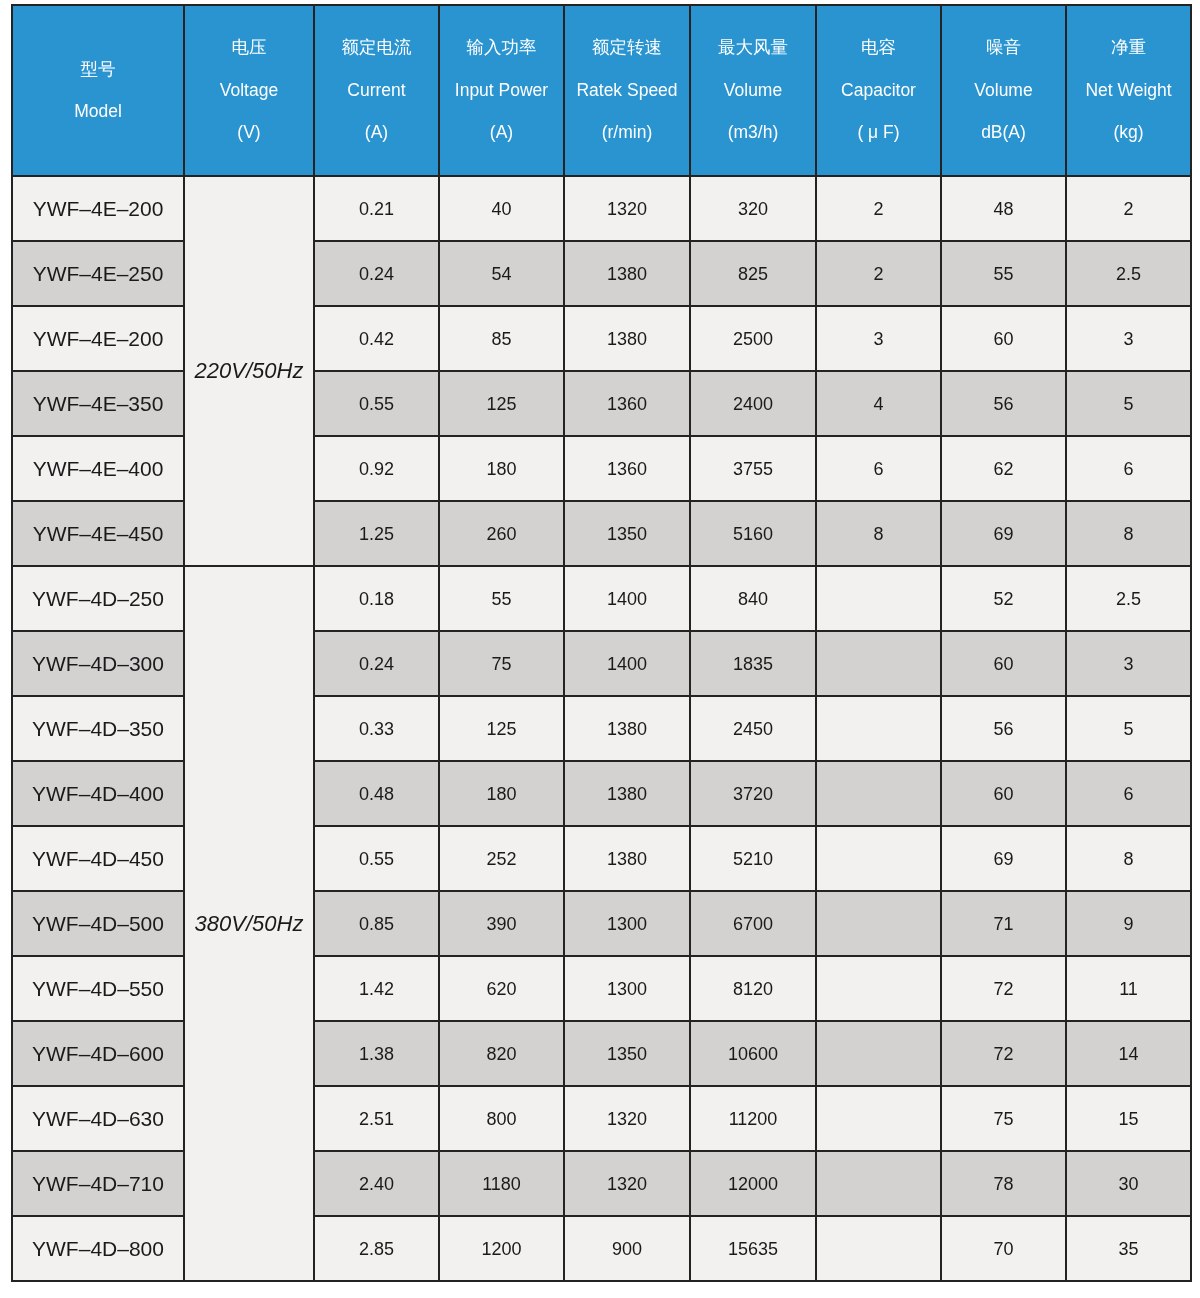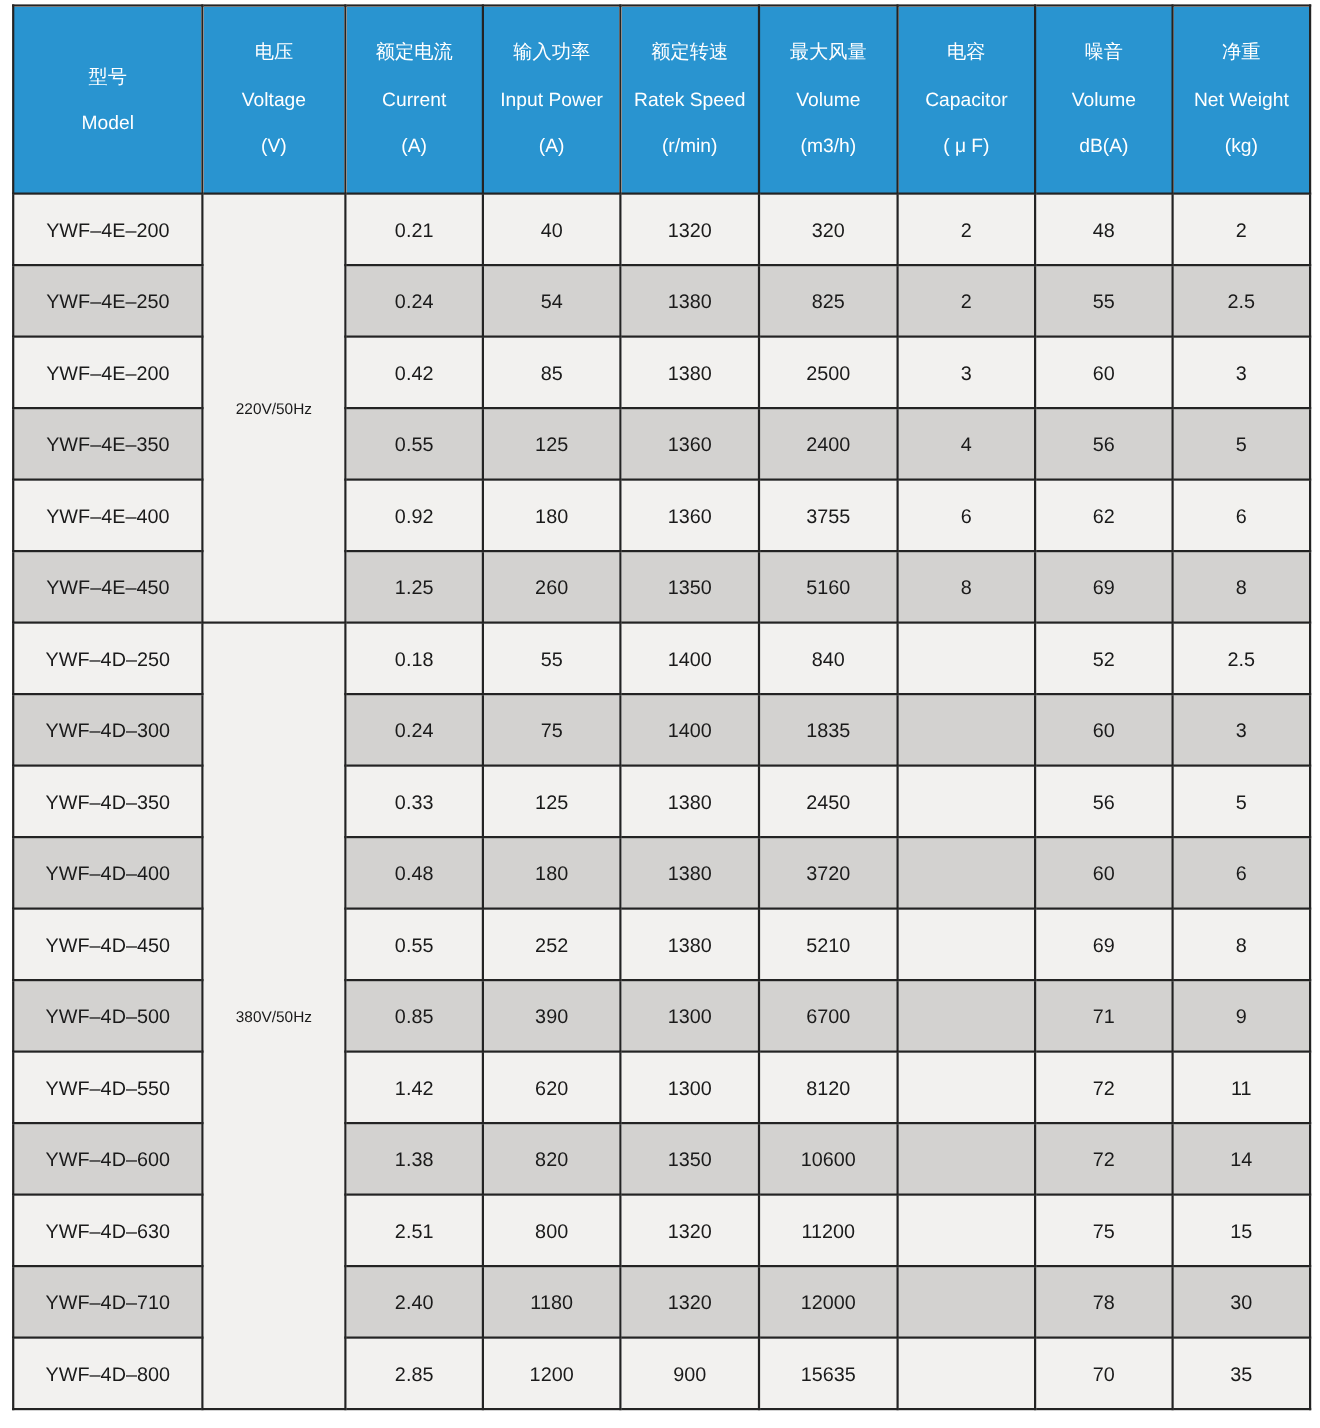--- a/index.html
+++ b/index.html
@@ -46,23 +46,24 @@
   }
   tbody tr { height: 65px; }
   tbody td {
     font-size: 18px;
     line-height: 1;
   }
   tr.light td { background: #f2f1ef; }
   tr.dark td  { background: #d3d2d0; }
   td.voltage-cell {
     background: #f2f1ef !important;
-    font-size: 14px;
-  }
-  td.model-cell { font-size: 18px; }
+    font-size: 22px;
+    font-style: italic;
+  }
+  td.model-cell { font-size: 21px; }
 </style>
 </head>
 <body>
 
 <div class="page">
   <table class="spec-table">
     <colgroup>
       <col style="width:172px">
       <col style="width:130px">
       <col style="width:125px">

